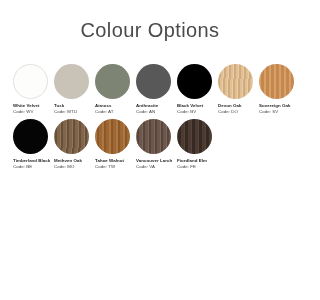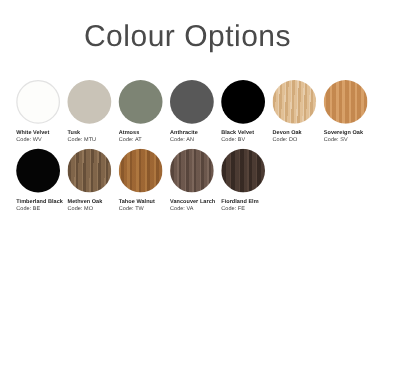--- a/index.html
+++ b/index.html
@@ -17,21 +17,21 @@
   #page {
     width: 300px;
     height: 300px;
     background: #ffffff;
     position: relative;
     box-sizing: border-box;
   }
   #page-title {
     text-align: center;
     font-family: "Liberation Sans", sans-serif;
-    font-size: 24px;
+    font-size: 20px;
     font-weight: 300;
     letter-spacing: 0.4px;
     color: #4a4a4a;
     margin: 0;
     padding-top: 19px;
     line-height: 22px;
   }
   .swatch-grid {
     margin-top: 23px;
     padding-left: 13px;

